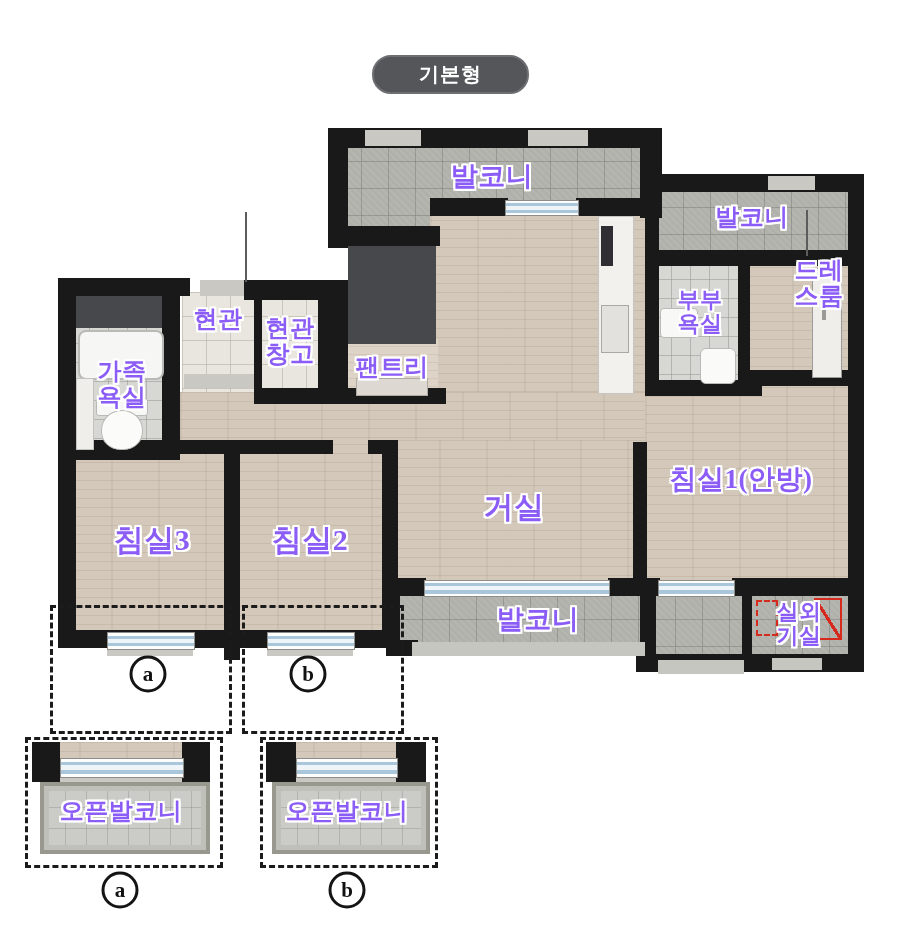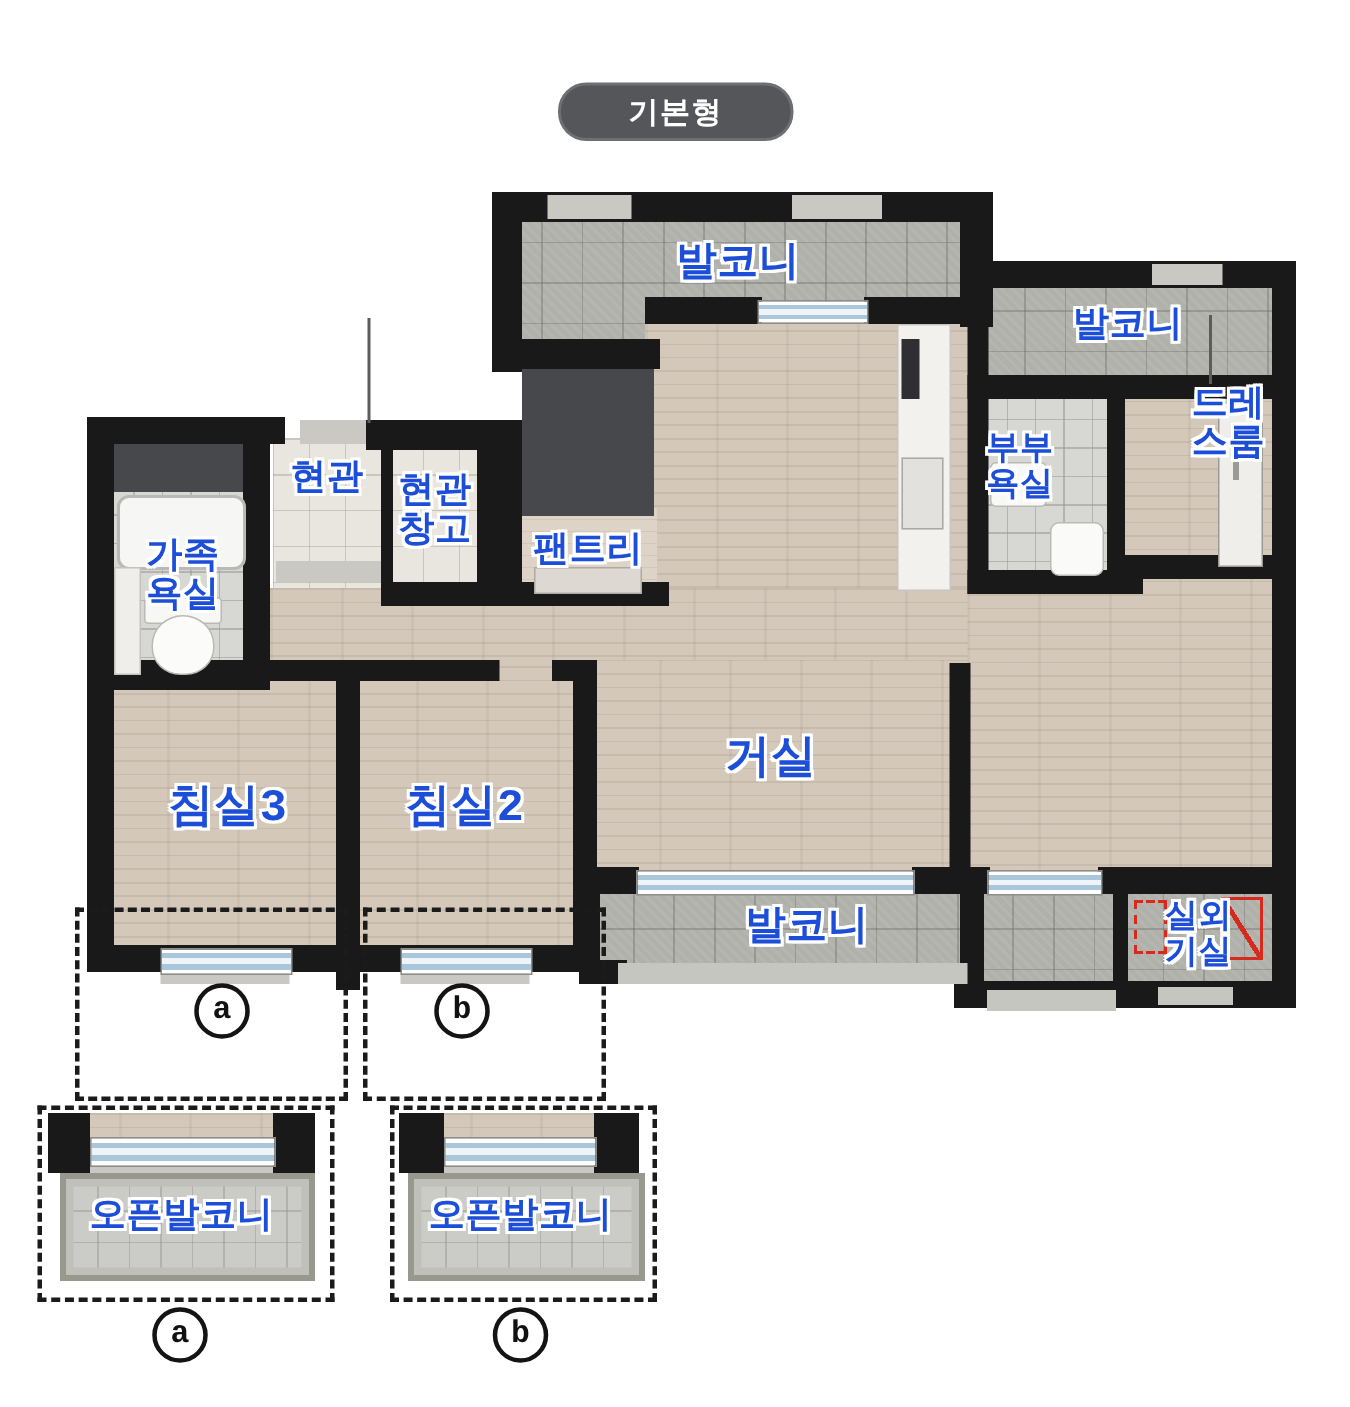--- a/index.html
+++ b/index.html
@@ -1,17 +1,17 @@
 <!DOCTYPE html>
 <html><head>
 <meta charset="utf-8">
 <style>
   html,body{margin:0;padding:0;background:#ffffff;}
   #stage{position:relative;width:900px;height:938px;background:#ffffff;overflow:hidden;
-         font-family:Liberation Mono, monospace;}
+         font-family:Liberation Serif, serif;}
   .abs{position:absolute;}
   
   .wall{background:#191919;z-index:20;}
   .wood{background-color:#d3c8b9;
         background-image:repeating-linear-gradient(180deg,rgba(115,92,68,.12) 0 1px,transparent 1px 9px),
                          repeating-linear-gradient(90deg,rgba(0,0,0,.04) 0 2px,transparent 2px 47px);
         z-index:10;}
   .wood-light{background-color:#ddd3c6;
         background-image:repeating-linear-gradient(180deg,rgba(115,92,68,.10) 0 1px,transparent 1px 8px);z-index:10;}
   .tile{background-color:#b1b1ac;
@@ -31,21 +31,21 @@
   .sill{background:#c9c8c3;z-index:30;}
   .lightstrip{background:#c6c6c1;z-index:30;}
   .window{z-index:32;border:1px solid #8d8d8a;
         background:linear-gradient(180deg,#fdfdfd 0 16%,#a9c6db 16% 36%,#eef4f8 36% 62%,#a9c6db 62% 84%,#fdfdfd 84% 100%);}
   .fixture{z-index:34;}
   .leader{background:#5c5c5c;z-index:34;}
   
   .dashedbox{border:3px dashed #1b1b1b;background:transparent;z-index:40;}
   .redmark{z-index:42;}
   
-  .label{z-index:50;transform:translate(-50%,-50%);color:#1d4ed8;font-weight:700;
+  .label{z-index:50;transform:translate(-50%,-50%);color:#8b5cf6;font-weight:700;
         text-align:center;white-space:pre-line;line-height:1.08;letter-spacing:.5px;
         text-shadow:-2px -2px 0 #fff,2px -2px 0 #fff,-2px 2px 0 #fff,2px 2px 0 #fff,
                     -2px 0 0 #fff,2px 0 0 #fff,0 -2px 0 #fff,0 2px 0 #fff;}
   .lab-xl{font-size:30px;}
   .lab-lg{font-size:27px;}
   .lab-md{font-size:24px;}
   .lab-sm{font-size:22px;}
   
   .marker{z-index:55;transform:translate(-50%,-50%);width:31px;height:31px;border-radius:50%;
         border:3px solid #141414;background:#ffffff;display:flex;align-items:center;justify-content:center;
@@ -189,26 +189,27 @@
   <div class="abs marker" style="left:347px;top:890px">b</div>
 
   <div class="abs label lab-lg" style="left:492px;top:177px">발코니</div>
   <div class="abs label lab-md" style="left:752px;top:218px">발코니</div>
   <div class="abs label lab-md" style="left:218px;top:320px">현관</div>
   <div class="abs label lab-md" style="left:290px;top:342px">현관
 창고</div>
   <div class="abs label lab-md" style="left:392px;top:368px">팬트리</div>
   <div class="abs label lab-md" style="left:122px;top:385px">가족
 욕실</div>
-  <div class="abs label lab-sm" style="left:680px;top:312px">부부
+  <div class="abs label lab-sm" style="left:700px;top:312px">부부
 욕실</div>
   <div class="abs label lab-md" style="left:819px;top:284px">드레
 스룸</div>
   <div class="abs label lab-xl" style="left:152px;top:540px">침실3</div>
   <div class="abs label lab-xl" style="left:310px;top:540px">침실2</div>
   <div class="abs label lab-xl" style="left:514px;top:507px">거실</div>
+  <div class="abs label lab-lg" style="left:741px;top:480px">침실1(안방)</div>
   <div class="abs label lab-lg" style="left:538px;top:620px">발코니</div>
   <div class="abs label lab-sm" style="left:799px;top:624px">실외
 기실</div>
   <div class="abs label lab-md" style="left:121px;top:812px">오픈발코니</div>
   <div class="abs label lab-md" style="left:347px;top:812px">오픈발코니</div>
 
 </div>
 
 </body></html>

